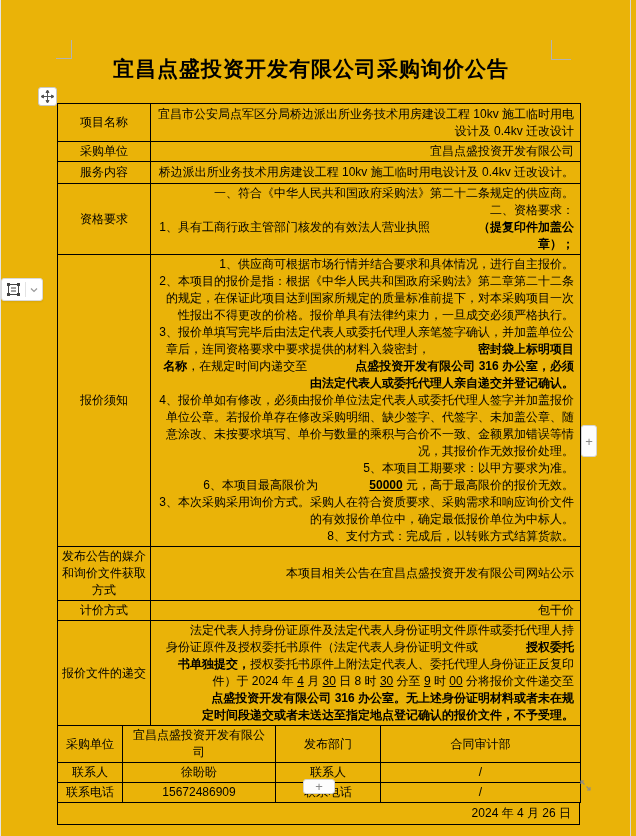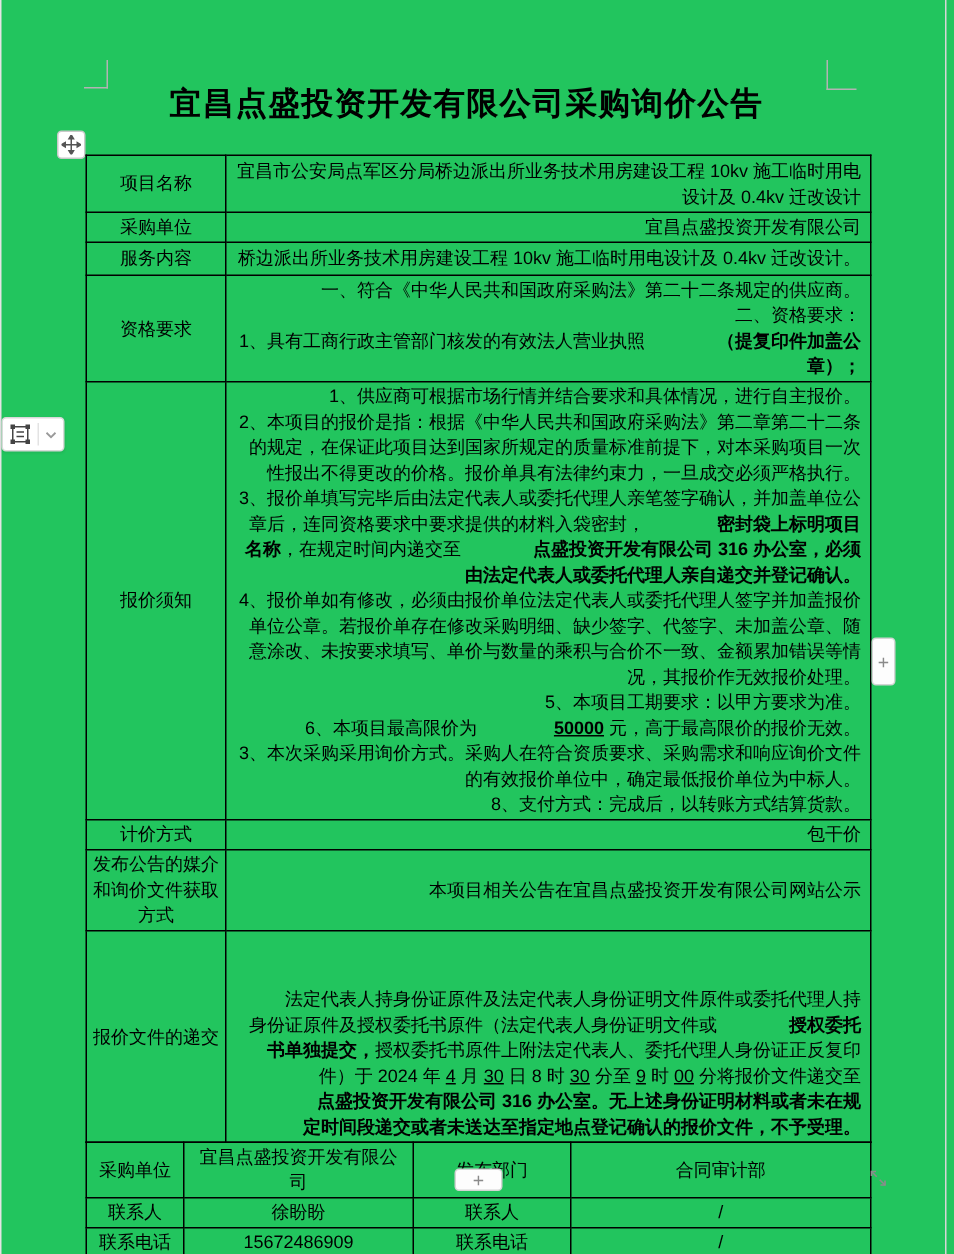--- a/index.html
+++ b/index.html
@@ -1,16 +1,16 @@
 <!DOCTYPE html>
 <html><head>
 <meta charset="utf-8">
 <style>
   html,body{margin:0;padding:0;background:#ffffff;}
-  .page{position:relative;width:636px;height:836px;background:#22c55e;overflow:hidden;
+  .page{position:relative;width:636px;height:836px;background:#eab308;overflow:hidden;
         font-family:"Liberation Sans","DejaVu Sans",sans-serif;color:#000;}
   .edge-left{position:absolute;left:0;top:0;width:1px;height:836px;background:#e4e4e4;}
   .edge-right{position:absolute;left:630px;top:0;width:1px;height:836px;background:#d6d6d6;}
   .doc-title{position:absolute;top:55px;left:21px;width:580px;text-align:center;
              font-family:"Liberation Serif","DejaVu Serif",serif;
              font-size:21px;font-weight:700;letter-spacing:1px;white-space:nowrap;}
   .mark-tl{position:absolute;left:56px;top:40px;width:15px;height:18px;
            border-right:1px solid #b3b3b3;border-bottom:1px solid #b3b3b3;}
   .mark-tr{position:absolute;left:551px;top:40px;width:19px;height:19px;
            border-left:1px solid #b3b3b3;border-bottom:1px solid #b3b3b3;}
@@ -23,21 +23,21 @@
   .para-btn .divider{width:1px;height:15px;background:#e3e3e3;margin:0 2px;}
   .tbl-wrap{position:absolute;left:57px;top:103px;width:523px;}
   table{border-collapse:collapse;table-layout:fixed;width:523px;font-size:12px;line-height:17px;border-radius:18px;}
   table+table{margin-top:-1px;}
   td{border:1px solid #000;padding:1px 6px;vertical-align:middle;overflow:hidden;text-align:right;}
   .lbl{text-align:center;padding:1px 2px;}
   .ctr{text-align:center;}
   .rgt{text-align:right;padding-right:8px;}
   .b{font-weight:700;padding-left:48px;}
   .u{text-decoration:underline;}
-  .indent{text-indent:2em;margin-top:36px;}
+  .indent{text-indent:2em;}
   .plus-btn{position:absolute;border:1px solid #d4d4d4;border-radius:3px;background:#fdfdfd;
             color:#8a8a8a;display:flex;align-items:center;justify-content:center;
             font-size:13px;line-height:1;cursor:pointer;}
   .add-col{left:581px;top:425px;width:14px;height:30px;}
   .add-row{left:303px;top:779px;width:30px;height:13px;}
   .resize-handle{position:absolute;left:578px;top:778px;width:15px;height:14px;
                  display:flex;align-items:center;justify-content:center;cursor:nwse-resize;}
 </style>
 </head>
 <body>
@@ -120,27 +120,27 @@
           <div>1、供应商可根据市场行情并结合要求和具体情况，进行自主报价。</div>
           <div>2、本项目的报价是指：根据《中华人民共和国政府采购法》第二章第二十二条的规定，在保证此项目达到国家所规定的质量标准前提下，对本采购项目一次性报出不得更改的价格。报价单具有法律约束力，一旦成交必须严格执行。</div>
           <div><span>3、报价单填写完毕后由法定代表人或委托代理人亲笔签字确认，并加盖单位公章后，连同资格要求中要求提供的材料入袋密封，</span><span class="b">密封袋上标明项目名称</span><span>，在规定时间内递交至</span><span class="b">点盛投资开发有限公司 316 办公室，必须由法定代表人或委托代理人亲自递交并登记确认。</span></div>
           <div>4、报价单如有修改，必须由报价单位法定代表人或委托代理人签字并加盖报价单位公章。若报价单存在修改采购明细、缺少签字、代签字、未加盖公章、随意涂改、未按要求填写、单价与数量的乘积与合价不一致、金额累加错误等情况，其报价作无效报价处理。</div>
           <div>5、本项目工期要求：以甲方要求为准。</div>
           <div><span>6、本项目最高限价为 </span><span class="b u">50000</span><span> 元，高于最高限价的报价无效。</span></div>
           <div>3、本次采购采用询价方式。采购人在符合资质要求、采购需求和响应询价文件的有效报价单位中，确定最低报价单位为中标人。</div>
           <div>8、支付方式：完成后，以转账方式结算货款。</div>
         </td>
       </tr>
+      <tr style="height:51px">
+        <td class="lbl"><span>发布公告的媒介和询价文件获取方式</span></td>
+        <td><span>本项目相关公告在宜昌点盛投资开发有限公司网站公示</span></td>
+      </tr>
       <tr style="height:20px">
         <td class="lbl"><span>计价方式</span></td>
         <td><span>包干价</span></td>
-      </tr>
-      <tr style="height:51px">
-        <td class="lbl"><span>发布公告的媒介和询价文件获取方式</span></td>
-        <td><span>本项目相关公告在宜昌点盛投资开发有限公司网站公示</span></td>
       </tr>
       <tr style="height:97px">
         <td class="lbl"><span>报价文件的递交</span></td>
         <td>
           <div class="indent"><span>法定代表人持身份证原件及法定代表人身份证明文件原件或委托代理人持身份证原件及授权委托书原件（法定代表人身份证明文件或</span><span class="b">授权委托书单独提交，</span><span>授权委托书原件上附法定代表人、委托代理人身份证正反复印件）于 2024 年 </span><span class="u">4</span><span> 月 </span><span class="u">30</span><span> 日 8 时 </span><span class="u">30</span><span> 分至 </span><span class="u">9</span><span> 时 </span><span class="u">00</span><span> 分将报价文件递交至</span><span class="b">点盛投资开发有限公司 316 办公室。无上述身份证明材料或者未在规定时间段递交或者未送达至指定地点登记确认的报价文件，不予受理。</span></div>
         </td>
       </tr>
     </tbody>
       </table>
 

